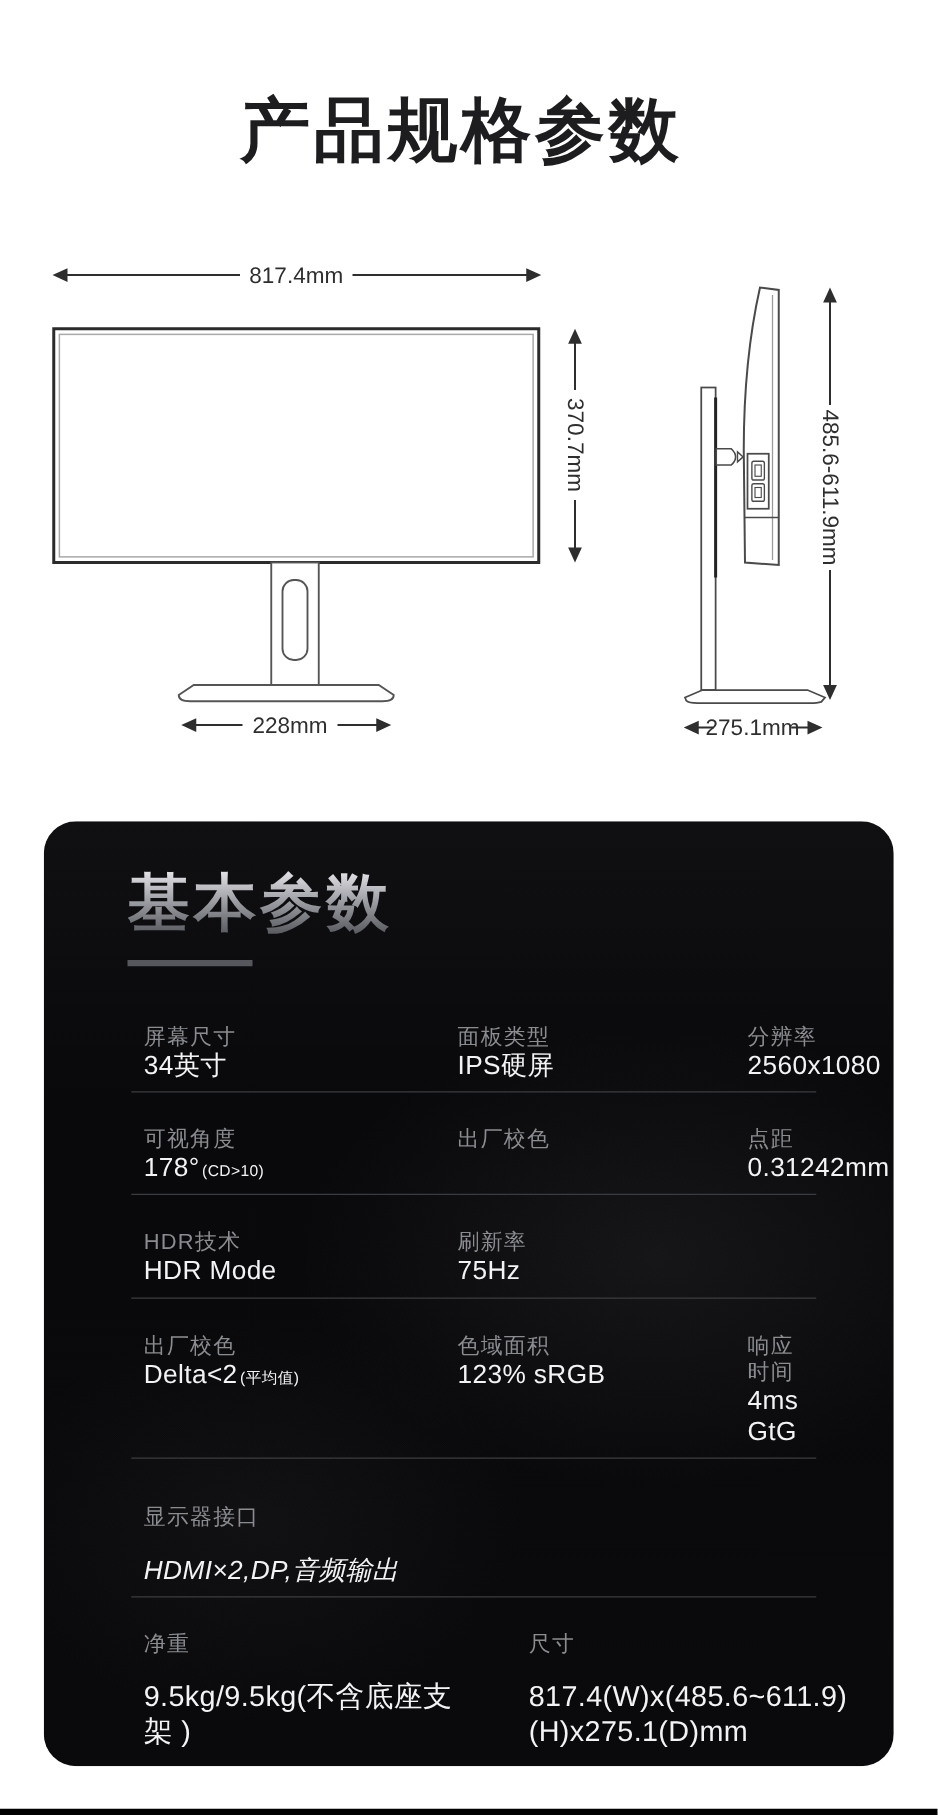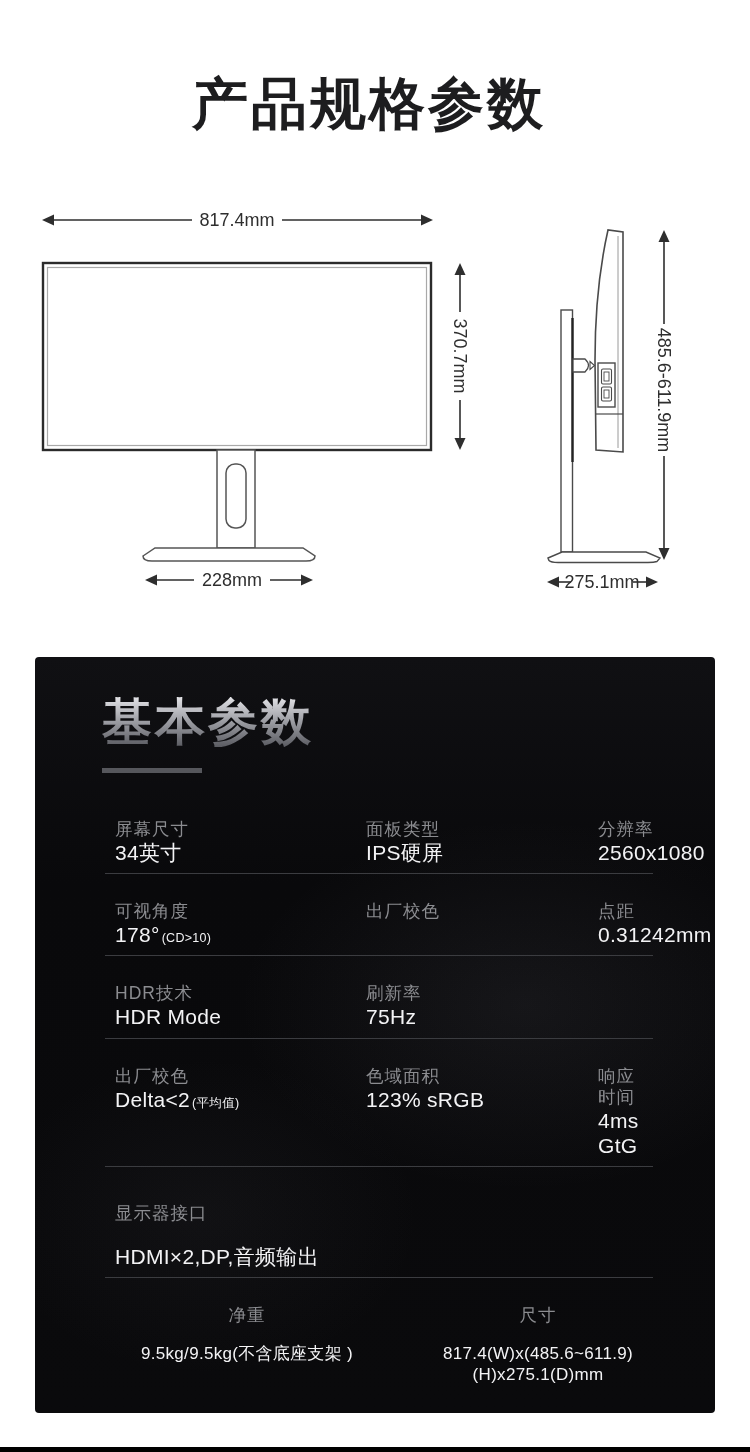--- a/index.html
+++ b/index.html
@@ -15,21 +15,21 @@
     letter-spacing:3px;color:#1d1d1f;line-height:1.15;
   }
   
   .diagram{position:absolute;left:0;top:200px;width:750px;height:430px;}
   .svg-front{position:absolute;left:20px;top:0;}
   .svg-side{position:absolute;left:540px;top:10px;}
   .dim-text{font-size:18px;fill:#2e2e2e;}
   
   .spec-panel{
     position:absolute;left:35px;top:657px;width:680px;height:756px;
-    border-radius:4px;
+    border-radius:26px;
     background:
       radial-gradient(60% 35% at 72% 46%, rgba(135,135,148,0.10), transparent 70%),
       radial-gradient(45% 30% at 25% 74%, rgba(120,120,132,0.07), transparent 70%),
       linear-gradient(180deg,#101013 0%, #09090b 30%, #0a0a0c 100%);
   }
   .panel-heading{
     margin:40px 0 0 67px;
     font-size:50px;font-weight:700;letter-spacing:3px;line-height:1;
     background:linear-gradient(180deg,#e3e3e7 0%,#9d9ea4 48%,#5a5b61 100%);
     -webkit-background-clip:text;background-clip:text;
@@ -38,26 +38,26 @@
   .heading-underline{
     margin:21px 0 0 67px;width:100px;height:5px;background:#56575c;
   }
   .rows{margin:19px 0 0 70px;width:548px;}
   .row{
     display:grid;grid-template-columns:217px 188px 1fr;
     padding:27px 0 8px 0;border-bottom:1px solid #3b3c40;gap:44px;
   }
   .row.cols2{grid-template-columns:274px 1fr;}
   .row.cols1{grid-template-columns:1fr;padding-top:36px;}
-  .row.last{border-bottom:none;text-align:center;}
+  .row.last{border-bottom:none;}
   .cell.pad{padding-left:10px;}
   .label{font-size:17.5px;line-height:1.2;color:#8b8c90;letter-spacing:1px;}
   .value{font-size:21px;line-height:1.2;color:#f3f3f5;letter-spacing:0.3px;}
-  .row.cols1 .value{margin-top:20px;}
-  .row.cols2 .value{font-size:17px;margin-top:18px;}
+  .row.cols1 .value{margin-top:20px;font-style:italic;}
+  .row.cols2 .value{font-size:23px;margin-top:18px;}
   .note{font-size:12.5px;color:#f3f3f5;margin-left:2px;}
   
   .bottom-bar{position:absolute;left:0;top:1447px;width:750px;height:5px;background:#000;}
 </style>
 </head>
 <body>
 
 <div class="page-title">产品规格参数</div>
 
 <div class="diagram">

